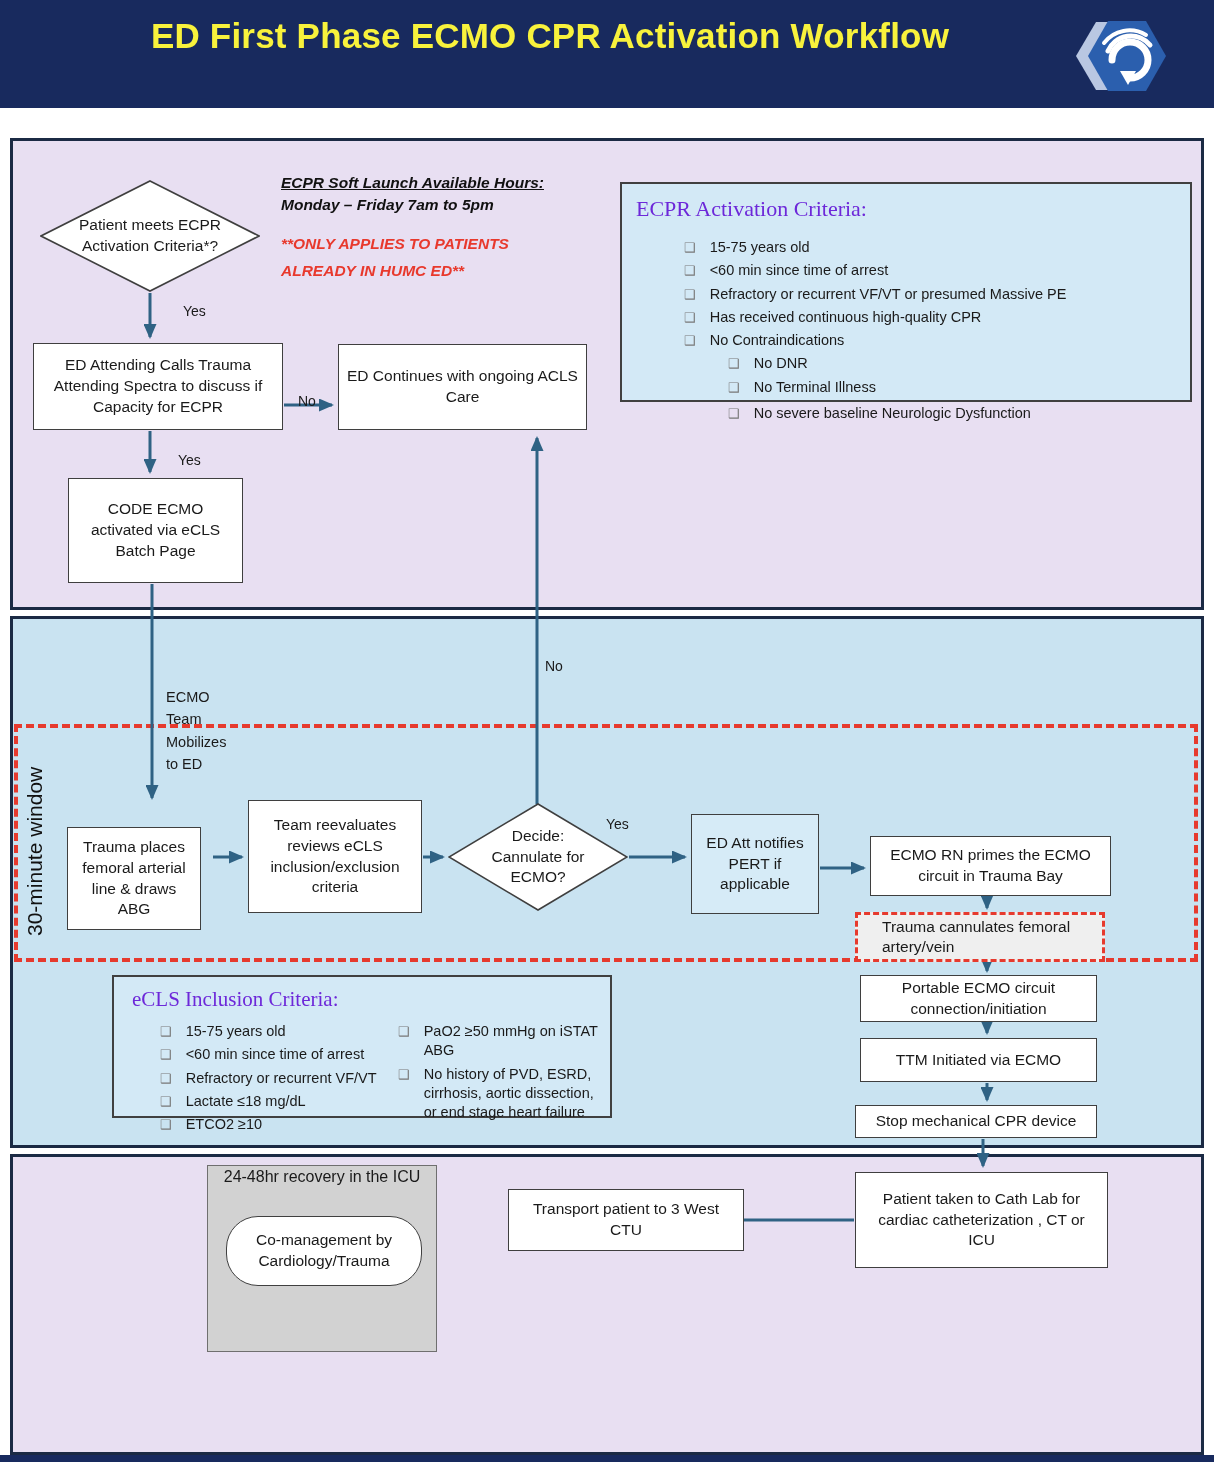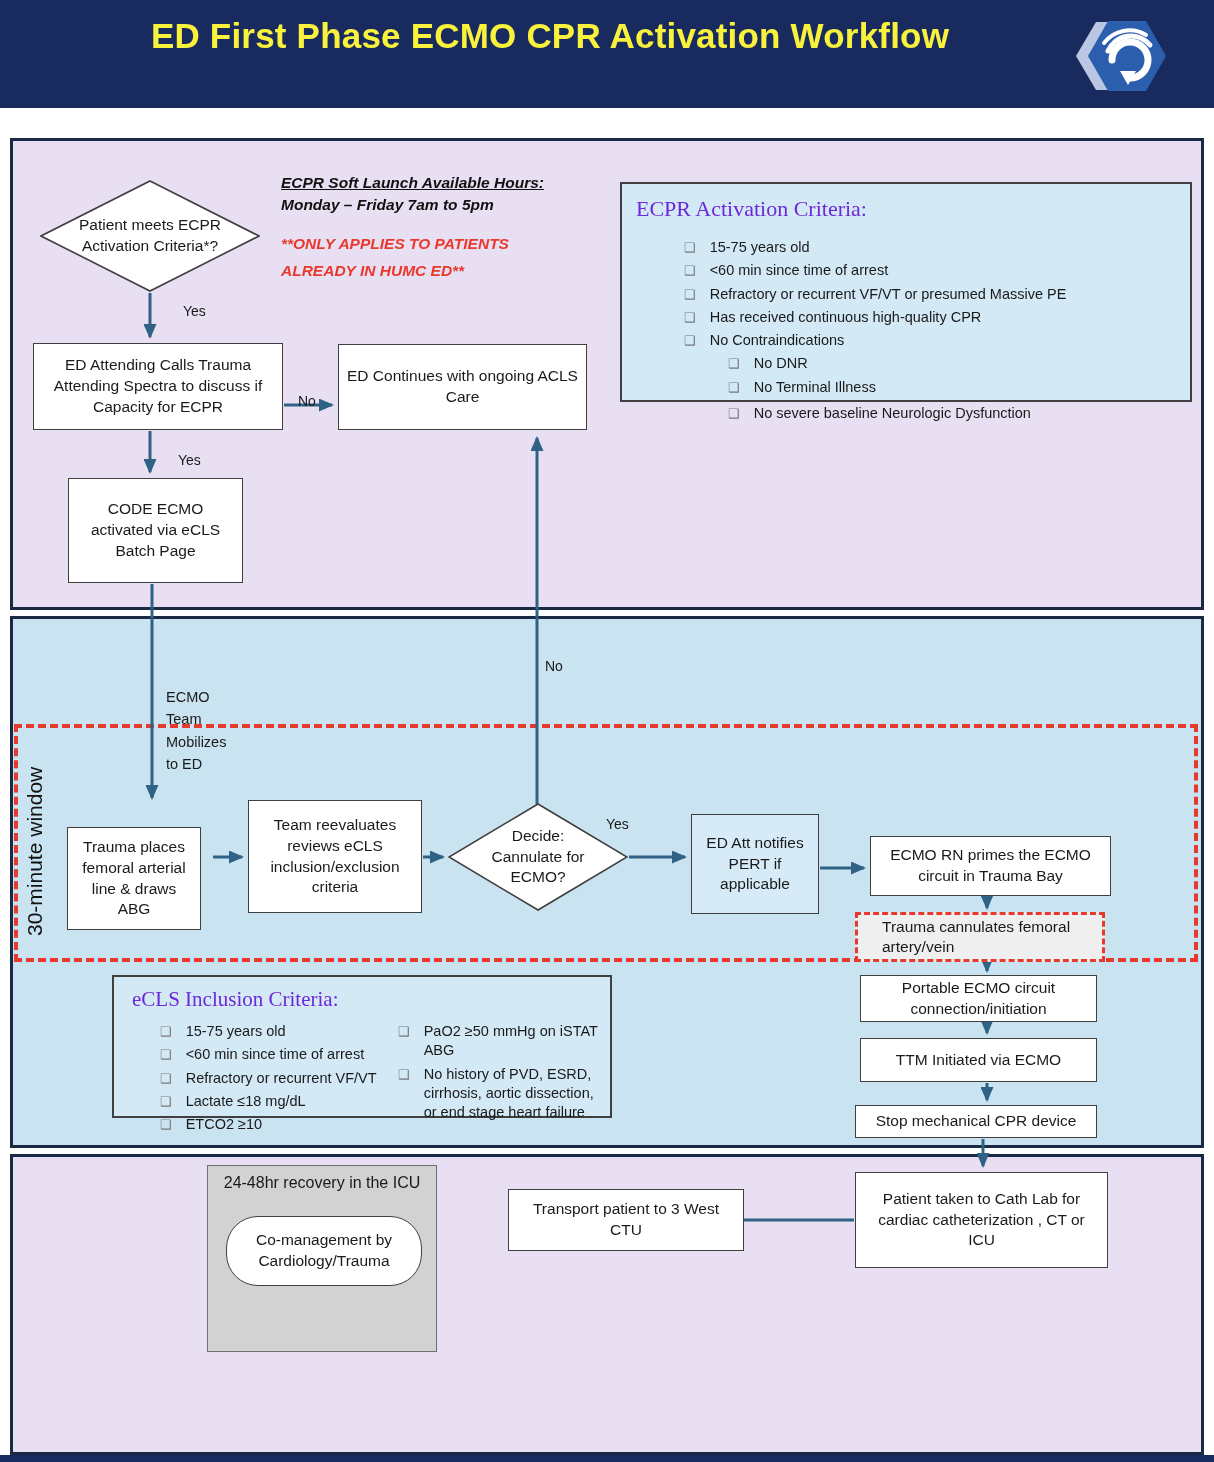--- a/index.html
+++ b/index.html
@@ -63,21 +63,21 @@
   }
   .pert { background:#d6ebf7; }
   .cannulate-dashed {
     position:absolute; background:#efefef; border:3px dashed #e63a2e; z-index:6;
     display:flex; align-items:center; justify-content:center; text-align:left;
     font-size:15.5px; line-height:1.3; padding:2px 24px;
   }
   .recovery {
     position:absolute; left:207px; top:1165px; width:230px; height:187px;
     background:#d2d2d2; border:1.6px solid #6f6f6f; z-index:6; text-align:center;
-    font-size:16px; padding-top:8px;
+    font-size:16px; padding-top:2px;
   }
   .pill {
     position:absolute; left:18px; top:50px; width:196px; height:70px;
     background:#ffffff; border:1.6px solid #404040; border-radius:32px;
     display:flex; align-items:center; justify-content:center; text-align:center;
     font-size:15.5px; line-height:1.35; padding:4px 10px;
   }
 </style>
 </head>
 <body>

